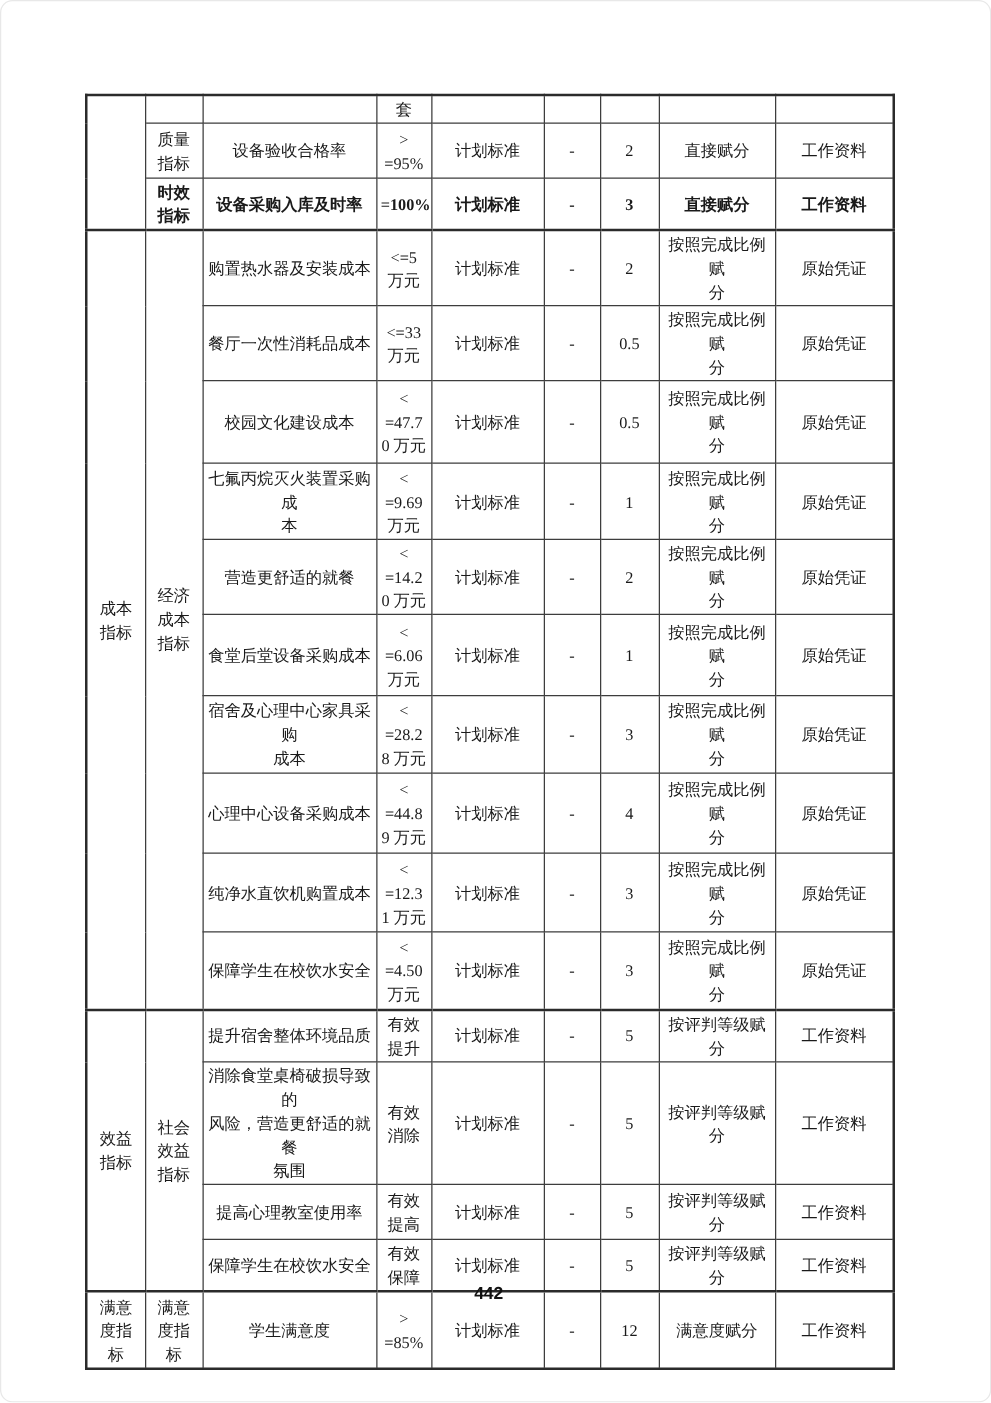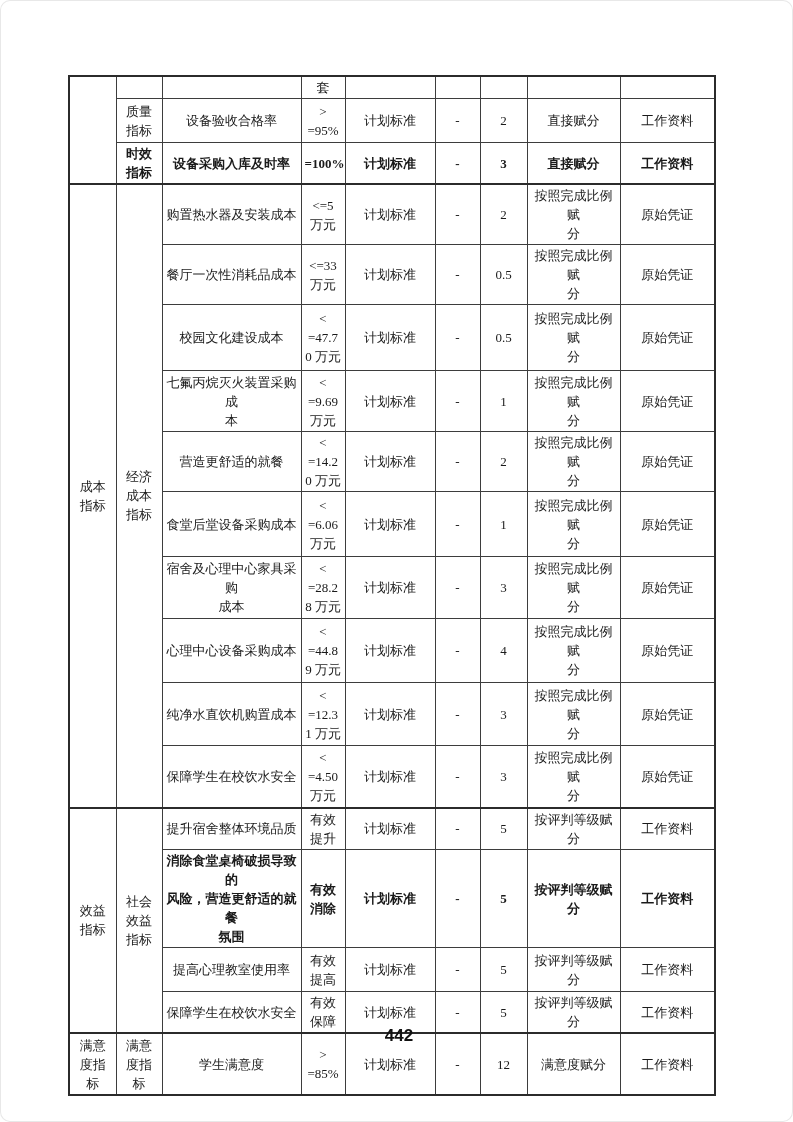--- a/index.html
+++ b/index.html
@@ -49,42 +49,41 @@
   table.perf tr:nth-child(5)  { height: 43px; }
   table.perf tr:nth-child(6)  { height: 66px; }
   table.perf tr:nth-child(7)  { height: 61px; }
   table.perf tr:nth-child(8)  { height: 60px; }
   table.perf tr:nth-child(9)  { height: 65px; }
   table.perf tr:nth-child(10) { height: 62px; }
   table.perf tr:nth-child(11) { height: 64px; }
   table.perf tr:nth-child(12) { height: 63px; }
   table.perf tr:nth-child(13) { height: 62px; }
   table.perf tr:nth-child(14) { height: 42px; }
-  table.perf tr:nth-child(15) { height: 65px; font-weight: bold; }
+  table.perf tr:nth-child(15) { height: 65px; }
   table.perf tr:nth-child(16) { height: 44px; margin-left: 44px; }
   table.perf tr:nth-child(17) { height: 40px; }
   table.perf tr:nth-child(18) { height: 62px; border-radius: 10px; }
   
   table.perf tr:nth-child(4) td,
   table.perf tr:nth-child(14) td,
   table.perf tr:nth-child(18) td {
     border-top-width: 2px;
     border-top-color: #2b2b2b;
   }
   .page-number {
     position: absolute;
     left: 68px;
     top: 1026px;
     width: 646px;
     text-align: center;
     font-family: "Liberation Sans", "DejaVu Sans", sans-serif;
     font-weight: bold;
-    font-size: 17px;
+    font-size: 14px;
     color: #111111;
-    padding-left: 8px;
   }
 </style>
 </head>
 <body>
 
 <div class="page-frame"></div>
 
 <table class="perf">
   <colgroup>
     <col style="width:47px">

